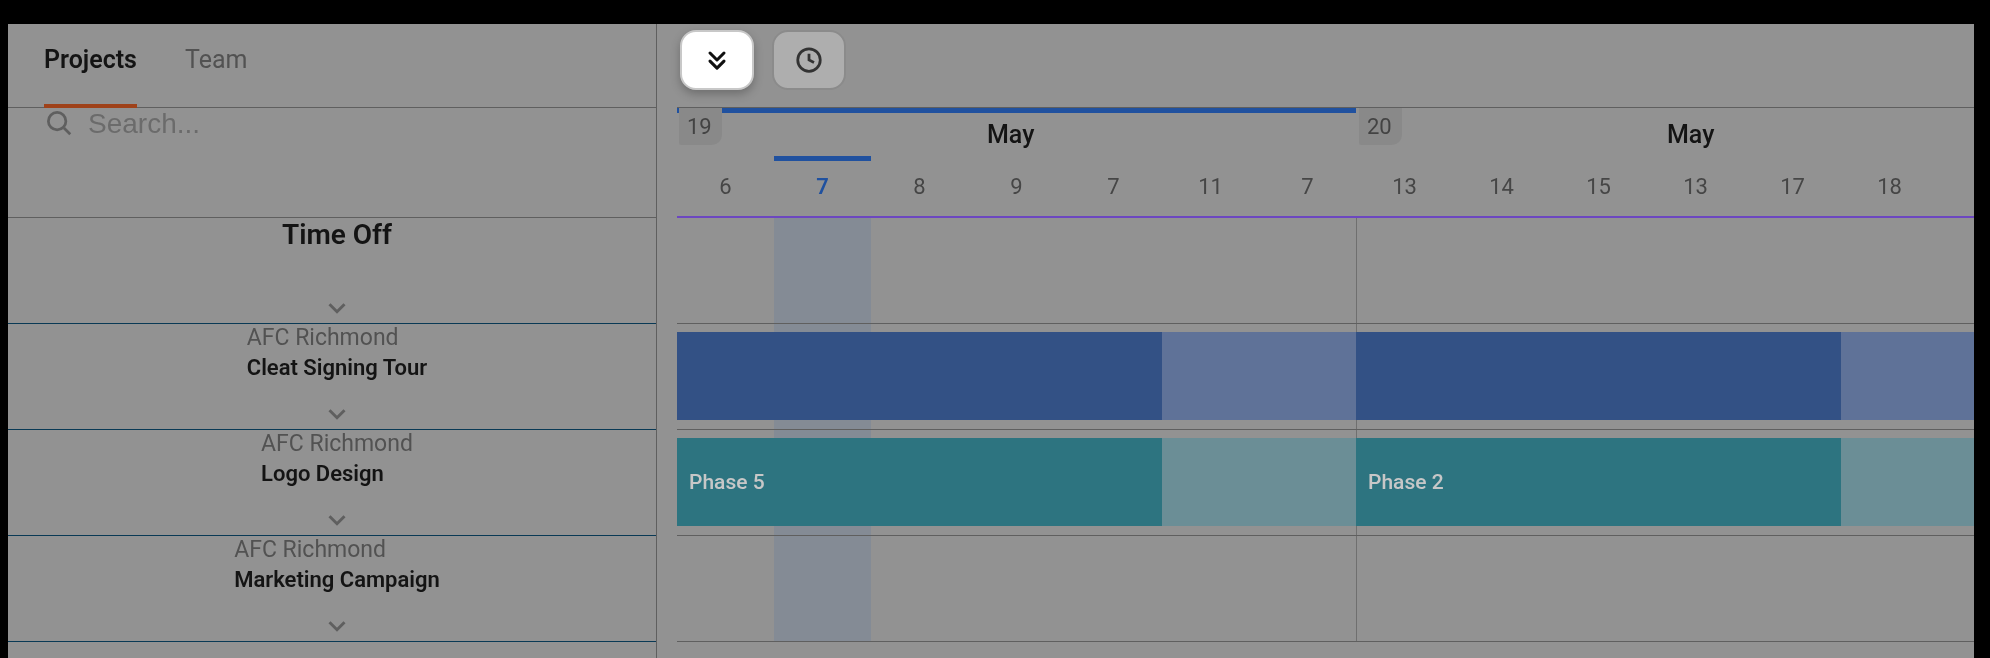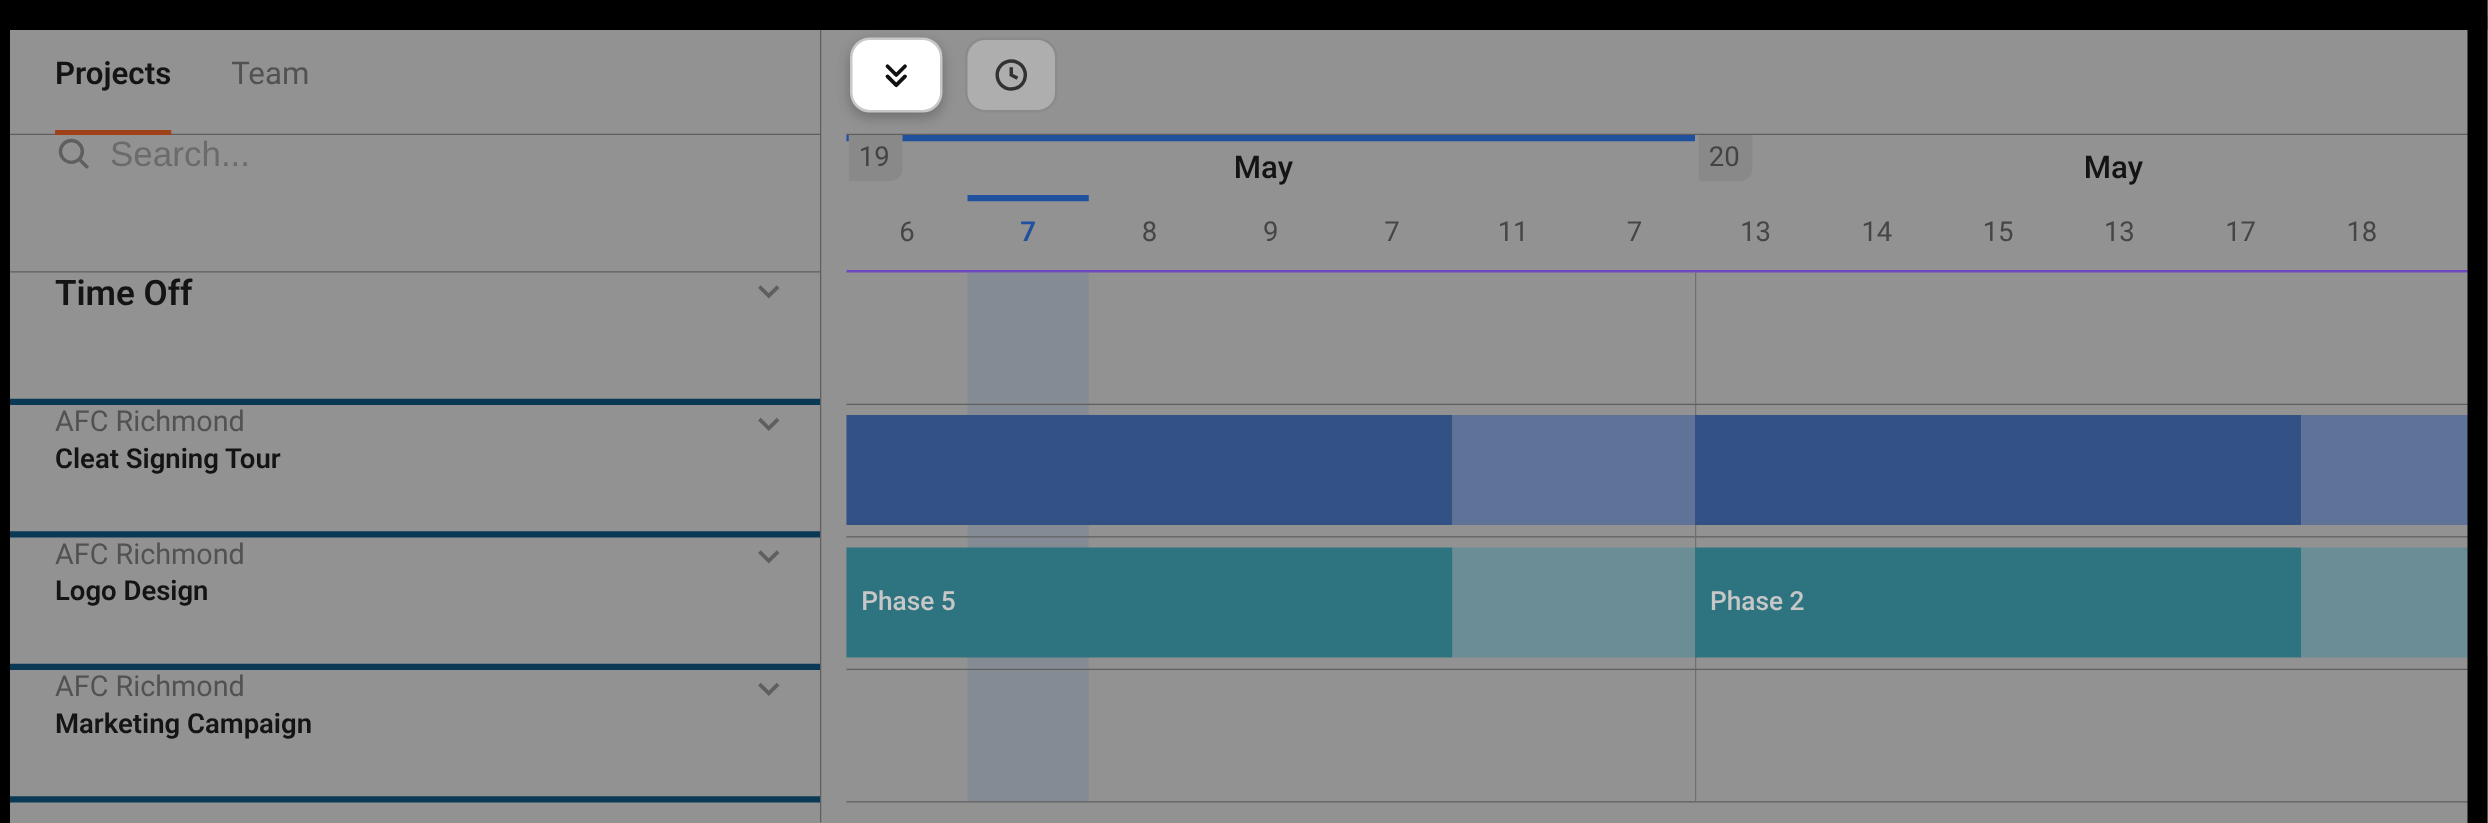--- a/index.html
+++ b/index.html
@@ -19,21 +19,21 @@
     .tab.active { color: #1a1a1a; font-weight: 600; }
     .tab.active::after { content: ""; position: absolute; left: 0; right: 0; bottom: 0; height: 4px; background: #cc5522; }
     
     
     .search-row { height: 110px; display: flex; align-items: flex-start; padding: 0 36px; border-bottom: 1px solid #7a7a7a; }
     .search-icon { color: #7a7a7a; margin-right: 14px; display: flex; }
     .search-input { border: none; background: transparent; font-size: 28px; color: #7a7a7a; outline: none; width: 100%; }
     .search-input::placeholder { color: #8a8a8a; }
     
     
-    .row { height: 106px; border-bottom: 5px solid #0c4a6e; display: flex; align-items: flex-start; padding: 0 26px 0 36px; position: relative; }
+    .row { height: 106px; border-bottom: 1px solid #0c4a6e; display: flex; align-items: center; padding: 0 26px 0 36px; position: relative; flex-direction: column; }
     .row .stripe { position: absolute; left: -8px; top: 0; bottom: 0; width: 8px; }
     .row .text { flex: 1; }
     .row .client { font-size: 23px; color: #6a6a6a; margin-bottom: 4px; }
     .row .title { font-size: 22px; font-weight: 600; color: #1a1a1a; }
     .row.header .title { font-size: 28px; }
     .chevron { color: #7a7a7a; display: flex; cursor: pointer; }
     
     
     .tl-header { height: 96px; border-bottom: 1px solid #7a7a7a; position: relative; }
     .tl-datebar { height: 110px; border-bottom: 2px solid #8b5cf6; position: relative; }

